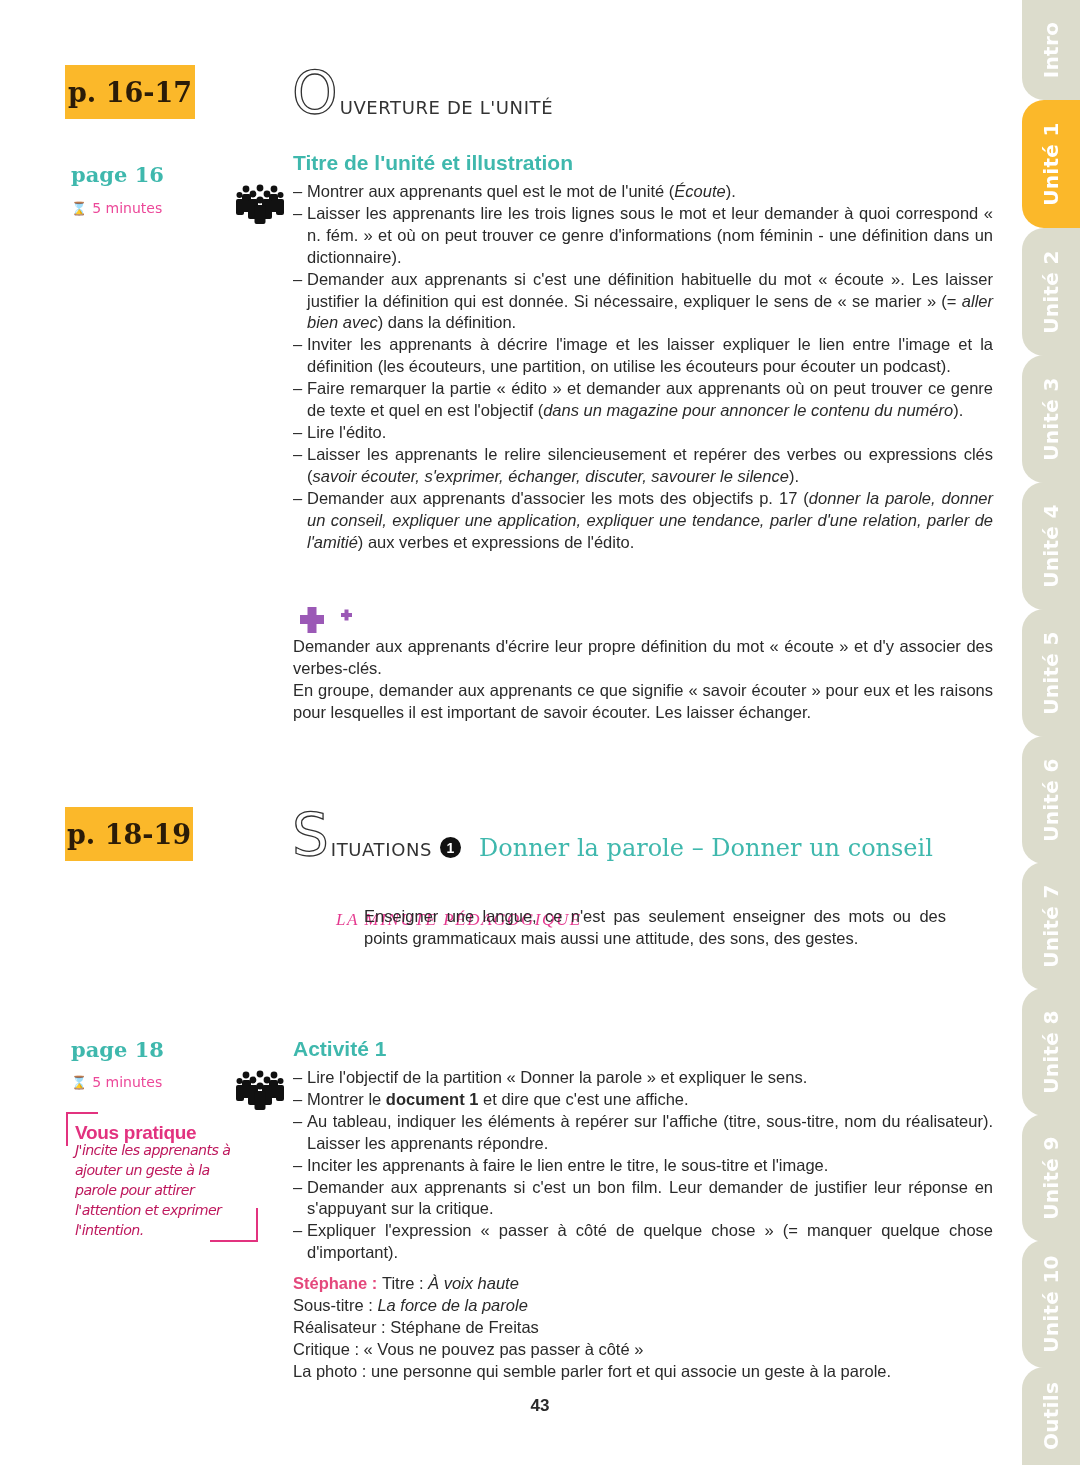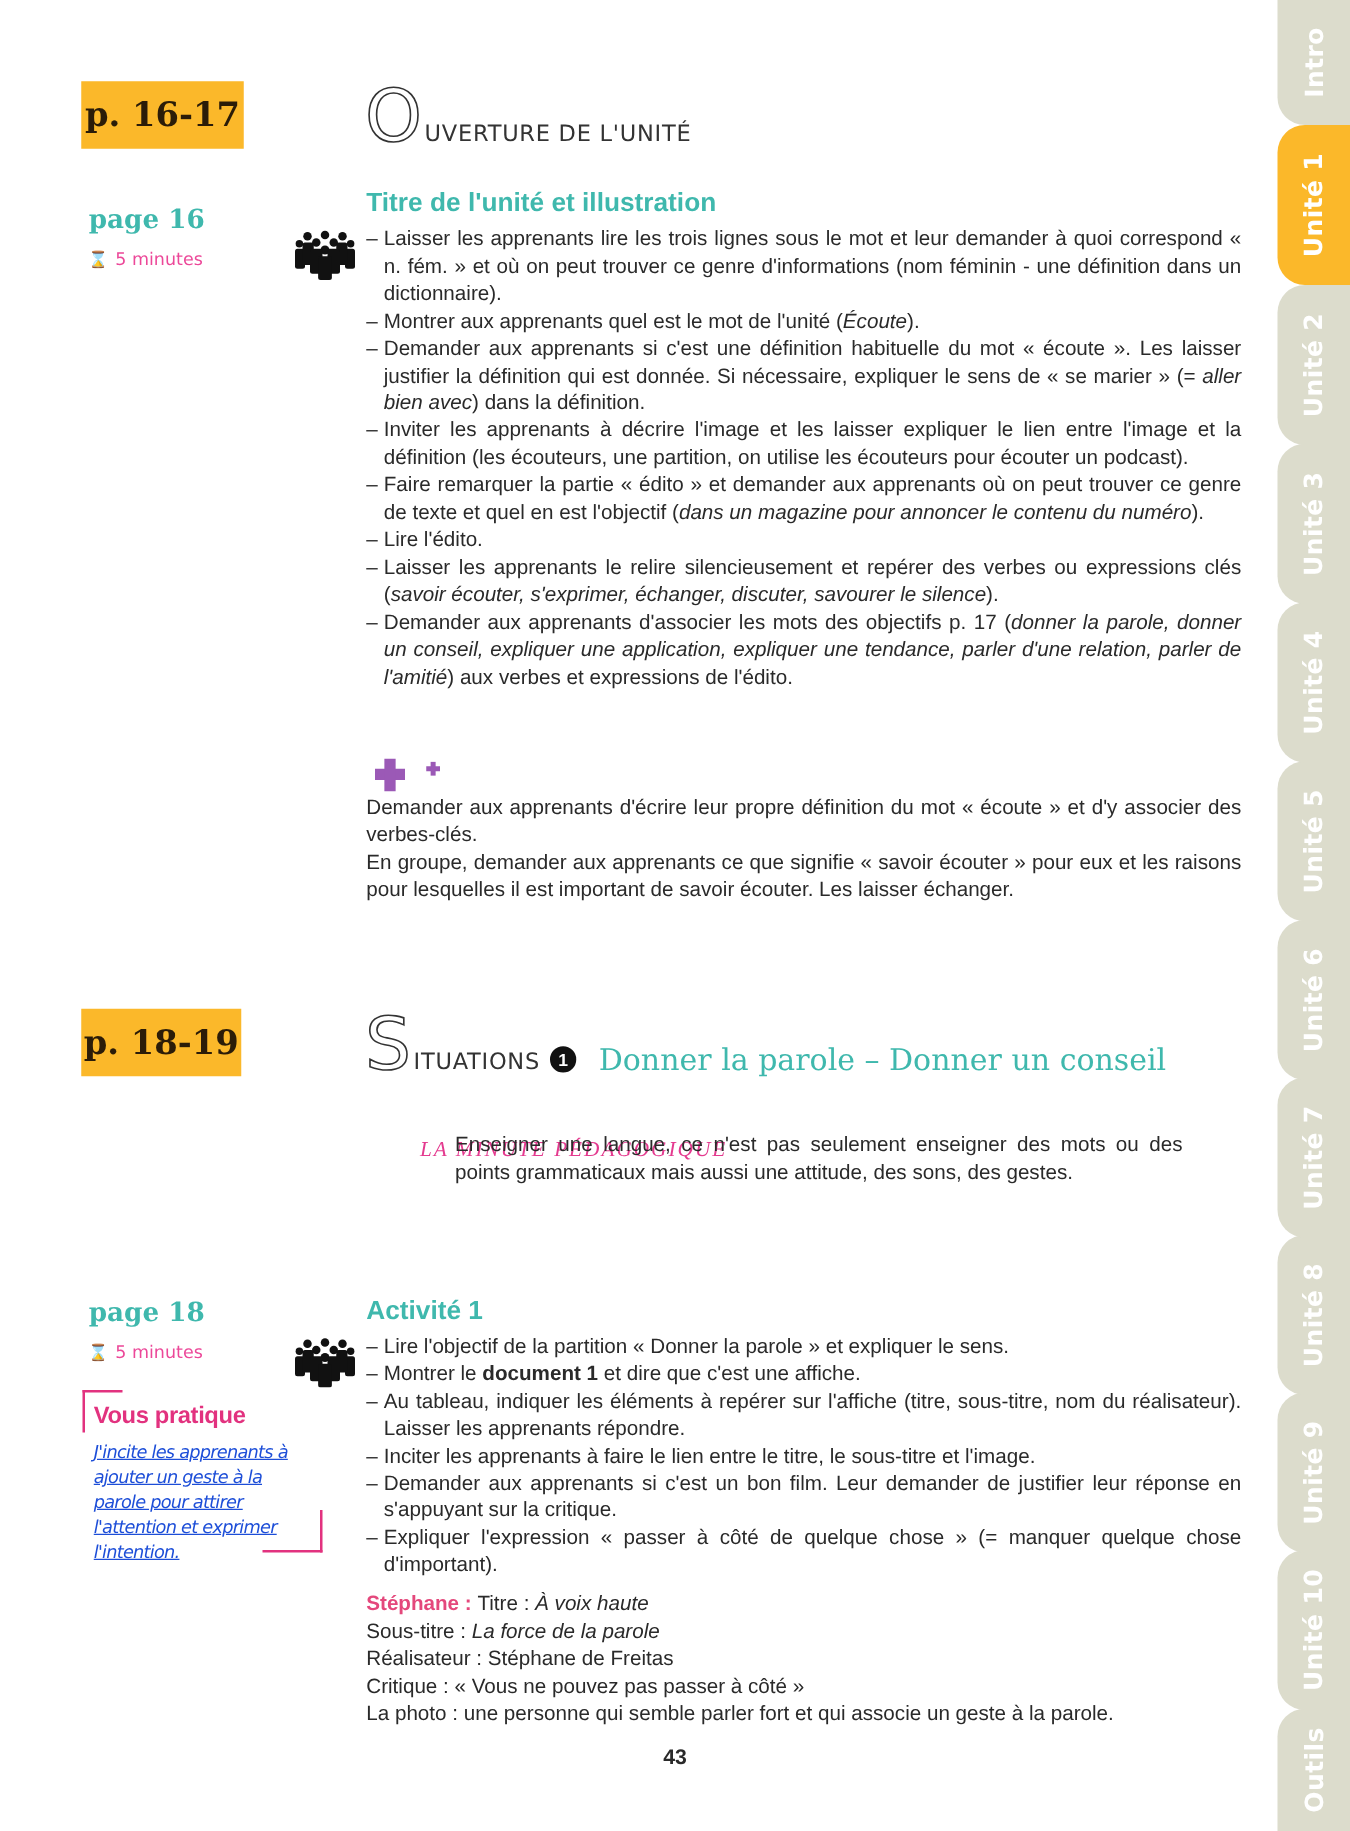--- a/index.html
+++ b/index.html
@@ -48,22 +48,22 @@
 
   .minute-title { position:absolute; left:293px; top:910px; font-family:Liberation Serif, serif;
                   font-style:italic; color:#e43a8f; font-size:17px; letter-spacing:1.6px;margin-left:43px; }
   .minute-text { position:absolute; left:324px; top:906px; width:582px; font-size:16.5px; line-height:21.9px; text-align:justify;margin-left:40px; }
 
   .bonne { position:absolute; left:66px; top:1112px; width:192px; height:130px; }
   .bonne .corner-tl { position:absolute; left:0; top:0; width:30px; height:32px; border-left:2px solid #e2327f; border-top:2px solid #e2327f; }
   .bonne .corner-br { position:absolute; right:0; bottom:0; width:46px; height:32px; border-right:2px solid #e2327f; border-bottom:2px solid #e2327f; }
   .bonne .title { position:absolute; left:9px; top:10px; color:#e2327f; font-size:19px; font-weight:bold;
                   font-family:"Liberation Sans Narrow","Liberation Sans", sans-serif; letter-spacing:-0.3px; }
-  .bonne .text { position:absolute; left:9px; top:40px; width:170px; font-size:14.2px; line-height:20px; color:#1d4ed8;
-                 font-family:"DejaVu Sans", sans-serif; font-style:italic; letter-spacing:-0.6px;text-decoration:underline; }
+  .bonne .text { position:absolute; left:9px; top:28px; width:170px; font-size:14.2px; line-height:20px; color:#be185d;
+                 font-family:"DejaVu Sans", sans-serif; font-style:italic; letter-spacing:-0.6px; }
 
   .corrige { position:absolute; left:293px; top:1273px; width:700px; font-size:16.5px; line-height:21.9px; }
   .corrige .lbl { color:#e4487c; font-weight:bold; }
 
   .page-number { position:absolute; left:520px; top:1396px; width:40px; text-align:center; font-weight:bold; font-size:17px; }
 </style>
 </head>
 <body>
 
 <div class="page">
@@ -97,22 +97,22 @@
       <rect x="6" y="10" width="9" height="18" rx="2"></rect>
         <rect x="33" y="10" width="9" height="18" rx="2"></rect>
       <rect x="12" y="15" width="10" height="20" rx="2"></rect>
         <rect x="26" y="15" width="10" height="20" rx="2"></rect>
       <rect x="18.5" y="21" width="11" height="19" rx="2"></rect>
     </g>
   </svg>
 
   <div class="content" style="top:181px;">
     <ul id="s1-list">
+        <li>Montrer aux apprenants quel est le mot de l'unité (<em>Écoute</em>).</li>
         <li>Laisser les apprenants lire les trois lignes sous le mot et leur demander à quoi correspond « n. fém. » et où on peut trouver ce genre d'informations (nom féminin - une définition dans un dictionnaire).</li>
-        <li>Montrer aux apprenants quel est le mot de l'unité (<em>Écoute</em>).</li>
         <li>Demander aux apprenants si c'est une définition habituelle du mot « écoute ». Les laisser justifier la définition qui est donnée. Si nécessaire, expliquer le sens de « se marier » (= <em>aller bien avec</em>) dans la définition.</li>
         <li>Inviter les apprenants à décrire l'image et les laisser expliquer le lien entre l'image et la définition (les écouteurs, une partition, on utilise les écouteurs pour écouter un podcast).</li>
         <li>Faire remarquer la partie « édito » et demander aux apprenants où on peut trouver ce genre de texte et quel en est l'objectif (<em>dans un magazine pour annoncer le contenu du numéro</em>).</li>
         <li>Lire l'édito.</li>
         <li>Laisser les apprenants le relire silencieusement et repérer des verbes ou expressions clés (<em>savoir écouter, s'exprimer, échanger, discuter, savourer le silence</em>).</li>
         <li>Demander aux apprenants d'associer les mots des objectifs p. 17 (<em>donner la parole, donner un conseil, expliquer une application, expliquer une tendance, parler d'une relation, parler de l'amitié</em>) aux verbes et expressions de l'édito.</li>
       </ul>
   </div>
 
   <svg class="plus-icon" width="60" height="28" viewBox="0 0 60 28">

